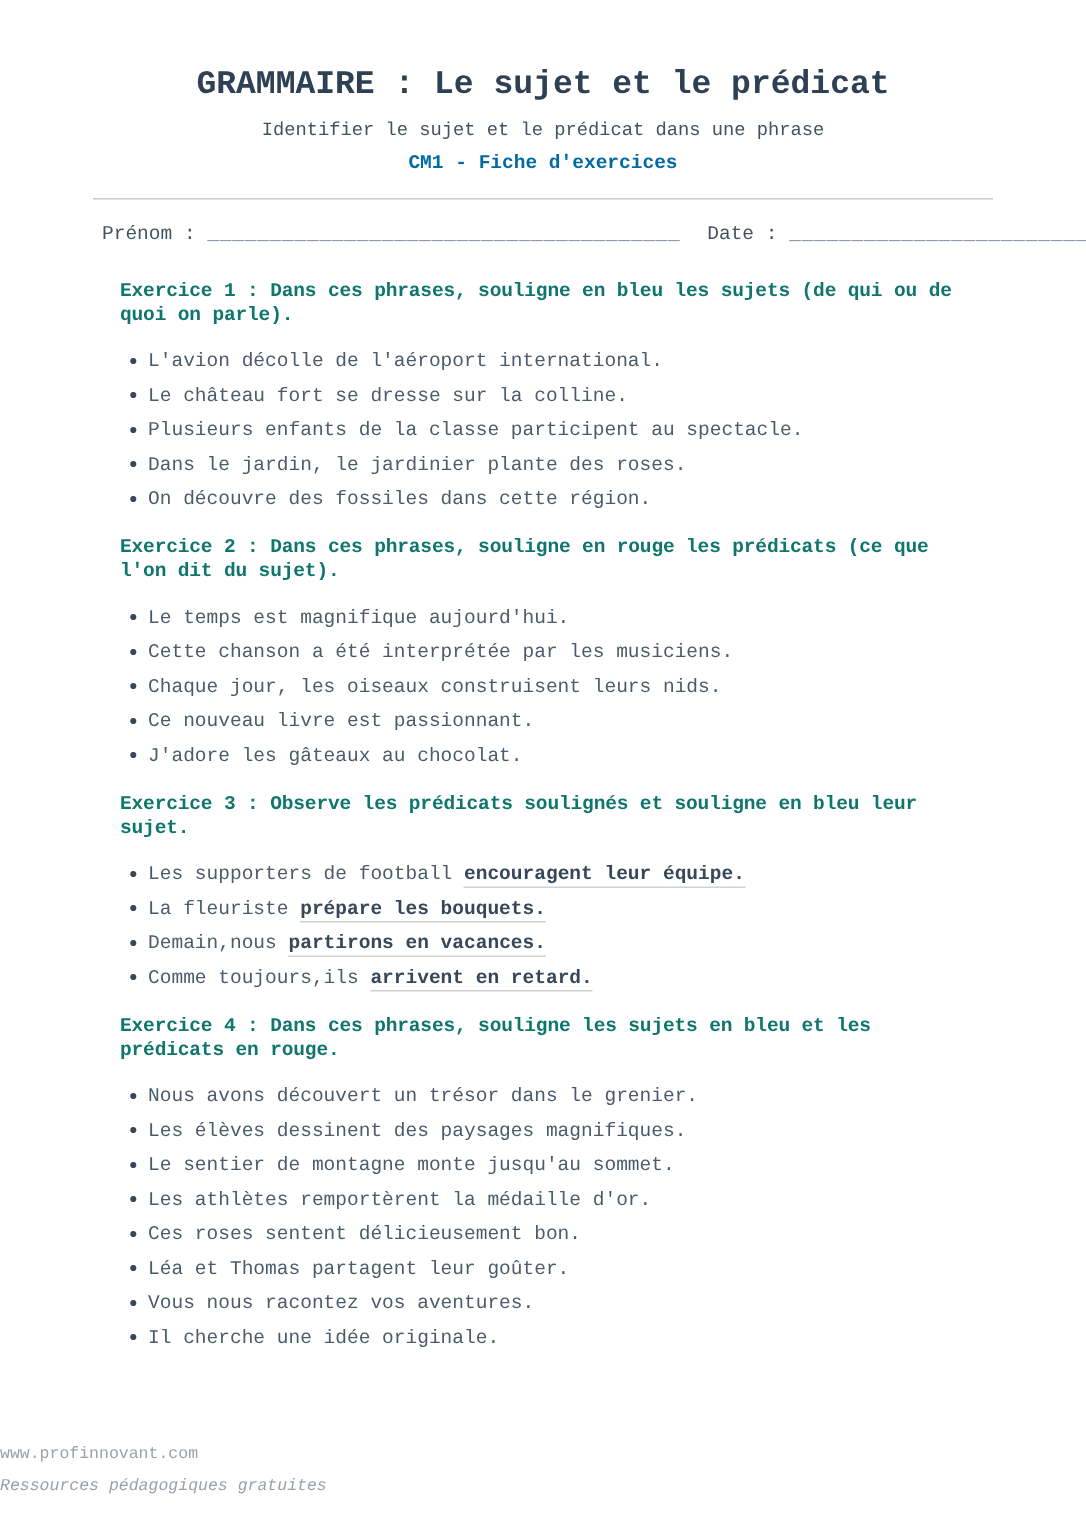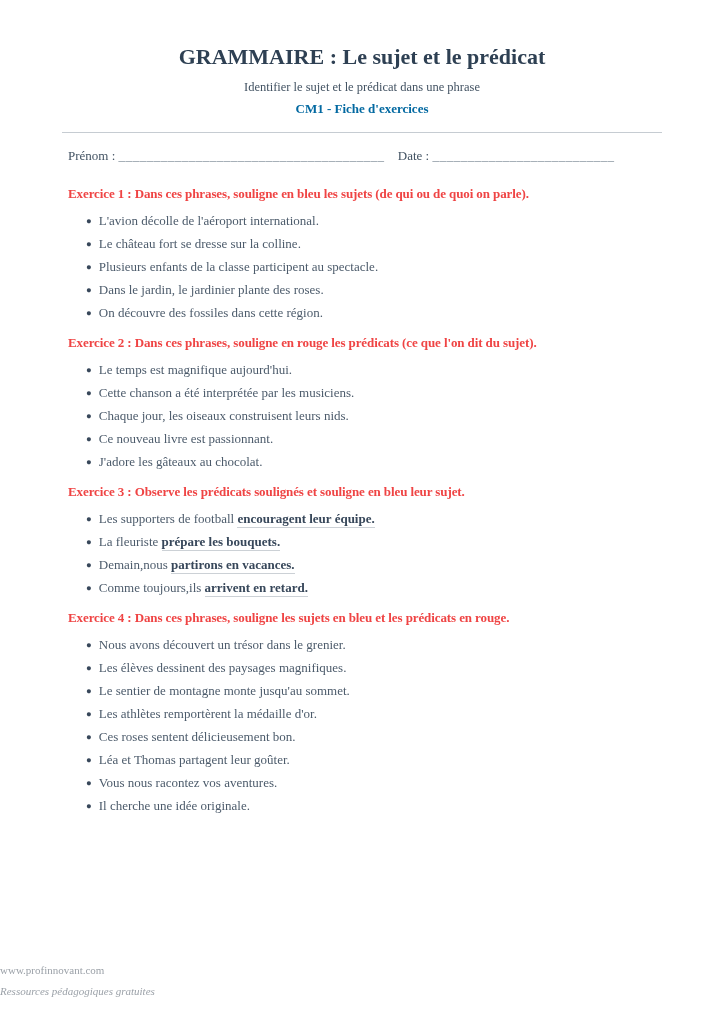--- a/index.html
+++ b/index.html
@@ -2,21 +2,21 @@
 <html><head>
 <meta charset="utf-8">
 <style>
   html, body { margin: 0; padding: 0; background: #ffffff; }
   .page {
     position: relative;
     width: 724px;
     height: 1024px;
     margin: 0 auto;
     background: #ffffff;
-    font-family: Liberation Serif, serif;
+    font-family: Liberation Mono, monospace;
     color: #4c5b6b;
     overflow: hidden;
     box-sizing: border-box;
   }
   .doc-header { text-align: center; padding-top: 44px; }
   .doc-title {
     margin: 0;
     font-size: 22px;
     line-height: 26px;
     font-weight: bold;
@@ -47,25 +47,25 @@
     color: #425262;
     white-space: nowrap;
   }
   .field-label { font-weight: normal; }
   .blank-line { color: #7a8894; letter-spacing: 0.5px; }
   .field + .field { margin-left: 10px; }
   main { margin: 0 68px; }
   section { margin-top: 10px; }
   section:first-child { margin-top: 22px; }
   .exercise-heading {
-    margin: 0;
+    margin: 12px;
     font-size: 13px;
     line-height: 16px;
     font-weight: bold;
-    color: #ef4444;
+    color: #0f766e;
     letter-spacing: -0.1px;
   }
   ul.exercise-list {
     list-style: none;
     margin: 8px 0 0;
     padding: 0 0 0 18px;
   }
   ul.exercise-list li {
     font-size: 13px;
     line-height: 22px;

